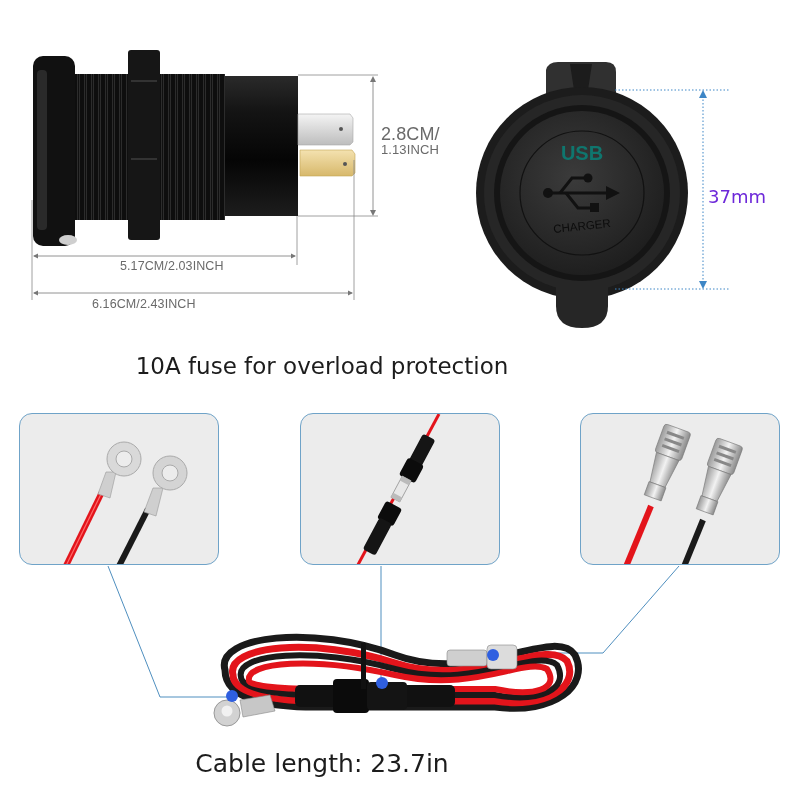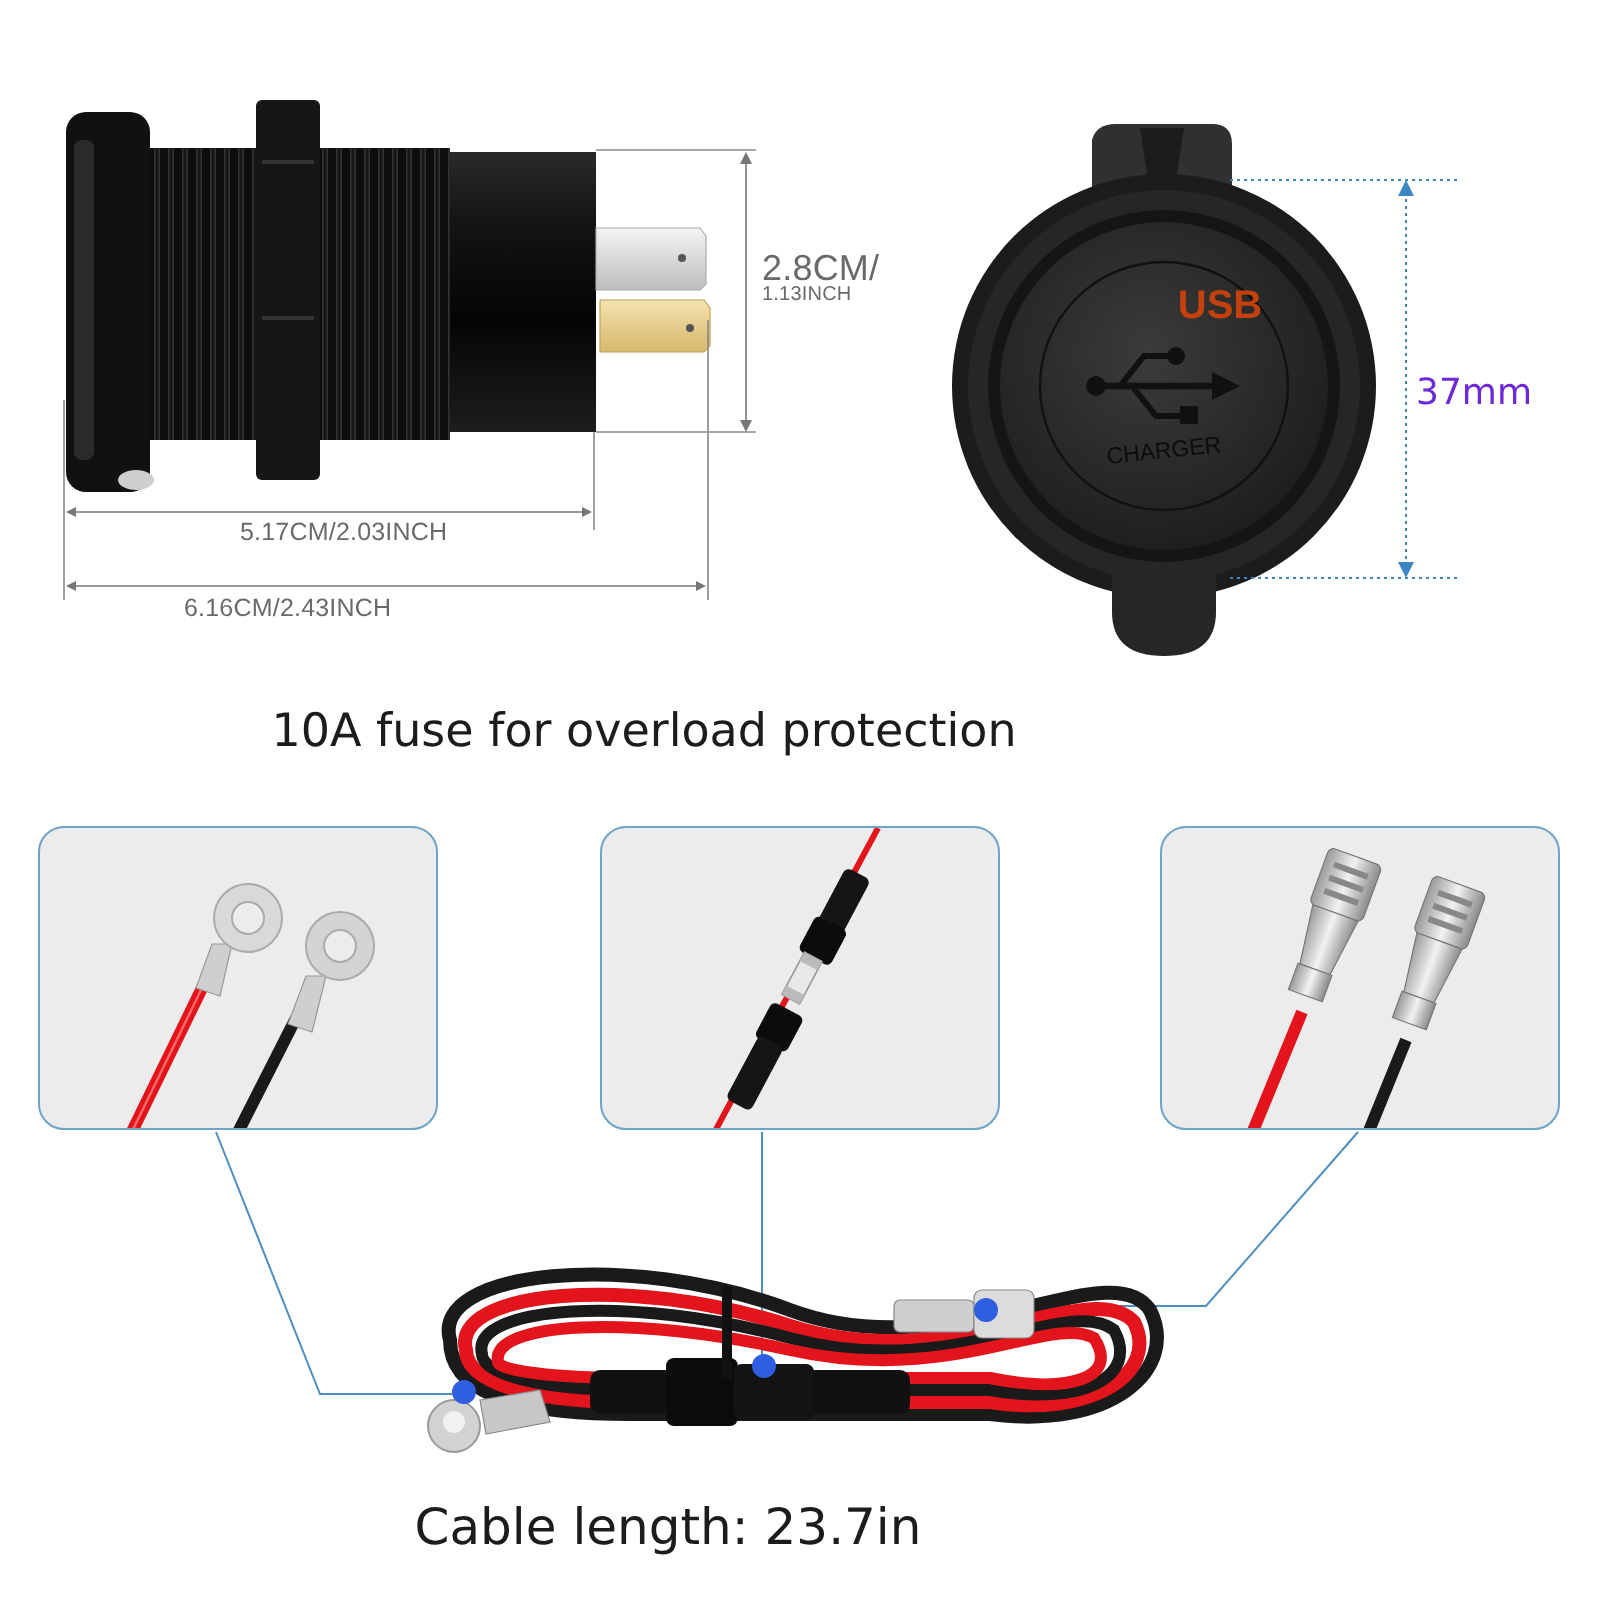--- a/index.html
+++ b/index.html
@@ -71,21 +71,21 @@
 
     <line x1="34" y1="226" x2="295" y2="226" stroke="#777" stroke-width="0.8"></line>
     <path d="M38 223.5 L33 226 L38 228.5 Z" fill="#777"></path>
     <path d="M291 223.5 L296 226 L291 228.5 Z" fill="#777"></path>
 
     <line x1="34" y1="263" x2="352" y2="263" stroke="#777" stroke-width="0.8"></line>
     <path d="M38 260.5 L33 263 L38 265.5 Z" fill="#777"></path>
     <path d="M348 260.5 L353 263 L348 265.5 Z" fill="#777"></path>
   </svg>
   <span class="dim-label" style="left:381px;top:94px;font-size:18px;">2.8CM/</span>
-  <span class="dim-label" style="left:381px;top:112px;font-size:10px;">1.13INCH</span>
+  <span class="dim-label" style="left:381px;top:112px;font-size:13px;">1.13INCH</span>
   <span class="dim-label" style="left:120px;top:229px;">5.17CM/2.03INCH</span>
   <span class="dim-label" style="left:92px;top:267px;">6.16CM/2.43INCH</span>
 </div>
 
 <div class="abs" style="left:460px;top:60px;width:340px;height:270px;">
   <svg width="340" height="270">
     <defs>
       <radialGradient id="capG" cx="0.45" cy="0.4" r="0.7">
         <stop offset="0" stop-color="#3b3b3b"></stop>
           <stop offset="1" stop-color="#1a1a1a"></stop>
@@ -112,21 +112,21 @@
       <path d="M106 133 L118 148 L132 148" fill="none" stroke-width="3"></path>
       <rect x="130" y="143" width="9" height="9" stroke="none"></rect>
     </g>
 
     <line x1="155" y1="30" x2="270" y2="30" stroke="#3d86c6" stroke-width="1" stroke-dasharray="1.5,2"></line>
     <line x1="155" y1="229" x2="270" y2="229" stroke="#3d86c6" stroke-width="1" stroke-dasharray="1.5,2"></line>
     <line x1="243" y1="36" x2="243" y2="223" stroke="#3d86c6" stroke-width="1" stroke-dasharray="1.5,2"></line>
     <path d="M239 38 L243 30 L247 38 Z" fill="#3d86c6"></path>
     <path d="M239 221 L243 229 L247 221 Z" fill="#3d86c6"></path>
   </svg>
-  <span class="abs" style="left:97px;top:82px;width:50px;text-align:center;font-weight:bold;font-size:20px;color:#c2410c;font-family:'Liberation Sans',sans-serif;margin-left:28px;">USB</span>
+  <span class="abs" style="left:97px;top:82px;width:50px;text-align:center;font-weight:bold;font-size:20px;color:#0f766e;font-family:'Liberation Sans',sans-serif;">USB</span>
   <span class="abs" style="left:82px;top:160px;width:80px;text-align:center;font-size:11.5px;color:#0c0c0c;transform:rotate(-6deg);font-family:'Liberation Sans',sans-serif;">CHARGER</span>
   <span class="abs" style="left:248px;top:126px;font-size:18px;color:#6d28d9;font-family:'DejaVu Sans',sans-serif;">37mm</span>
 </div>
 
 <div class="heading" style="top:353px;font-size:23px;">10A fuse for overload protection</div>
 
 <svg class="abs" width="800" height="800" style="left:0;top:0;">
   <polyline points="108,566 160,697 232,697" fill="none" stroke="#4f8fbf" stroke-width="1"></polyline>
   <line x1="381" y1="566" x2="381" y2="683" stroke="#4f8fbf" stroke-width="1"></line>
   <polyline points="679,566 603,653 493,653" fill="none" stroke="#4f8fbf" stroke-width="1"></polyline>
@@ -222,13 +222,13 @@
 
     <rect x="252" y="35" width="40" height="16" rx="3" fill="#cfcfcf" stroke="#888" stroke-width="0.6"></rect>
     <rect x="292" y="30" width="30" height="24" rx="4" fill="#dcdcdc" stroke="#888" stroke-width="0.6"></rect>
 
     <circle cx="37" cy="81" r="6" fill="#2f5fe0"></circle>
     <circle cx="187" cy="68" r="6" fill="#2f5fe0"></circle>
     <circle cx="298" cy="40" r="6" fill="#2f5fe0"></circle>
   </svg>
 </div>
 
-<div class="heading" style="top:749px;font-size:25px;color:#1c1c1c;padding-left:12px;">Cable length: 23.7in</div>
+<div class="heading" style="top:749px;font-size:25px;color:#1c1c1c;">Cable length: 23.7in</div>
 
 </body></html>

